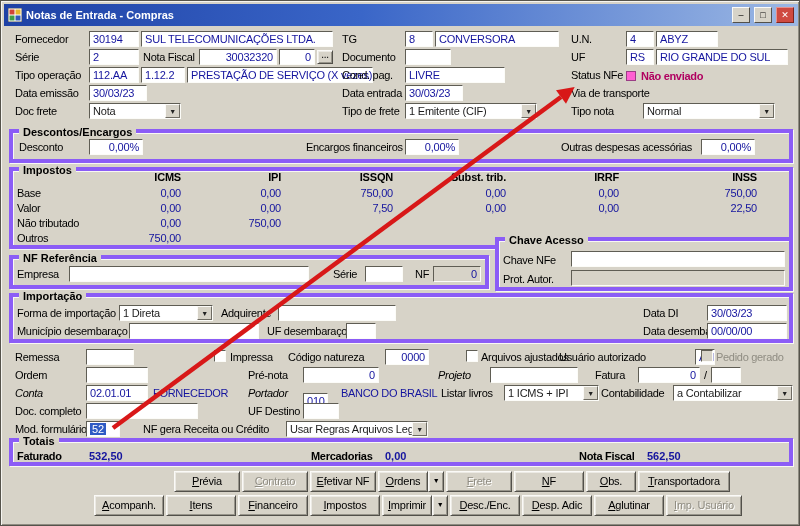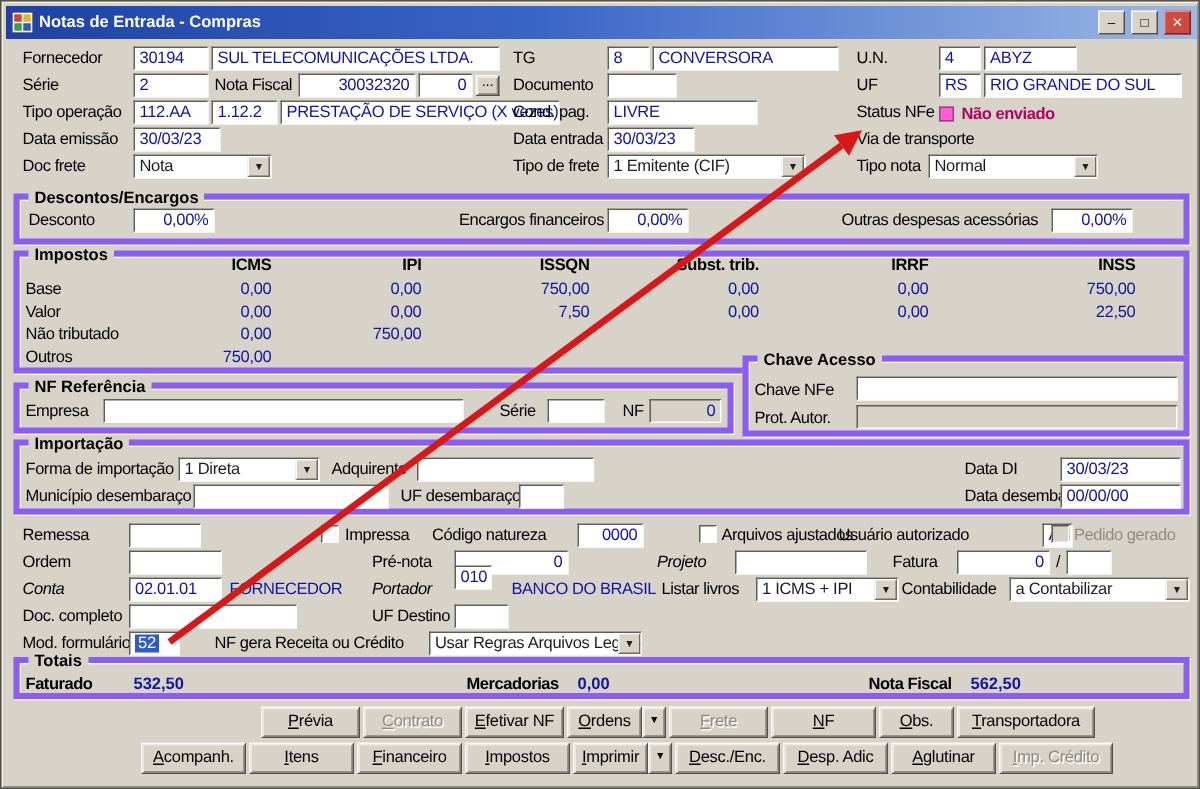--- a/index.html
+++ b/index.html
@@ -120,21 +120,21 @@
   <div class="fld" style="left:88px;top:84px;width:58px">30/03/23</div>
   <div class="lbl" style="left:341px;top:86px">Data entrada</div>
   <div class="fld" style="left:404px;top:84px;width:58px">30/03/23</div>
   <div class="lbl" style="left:570px;top:86px">Via de transporte</div>
 
   <div class="lbl" style="left:14px;top:104px">Doc frete</div>
   <div class="fld dd" style="left:88px;top:102px;width:92px"><span>Nota</span><span class="arrow">▼</span></div>
   <div class="lbl" style="left:341px;top:104px">Tipo de frete</div>
   <div class="fld dd" style="left:404px;top:102px;width:132px"><span>1 Emitente (CIF)</span><span class="arrow">▼</span></div>
   <div class="lbl" style="left:570px;top:104px">Tipo nota</div>
-  <div class="fld dd" style="left:618px;top:102px;width:113px"><span>Normal</span><span class="arrow">▼</span></div>
+  <div class="fld dd" style="left:642px;top:102px;width:132px"><span>Normal</span><span class="arrow">▼</span></div>
 
   <div class="lbl" style="left:18px;top:140px">Desconto</div>
   <div class="fld ra" style="left:88px;top:138px;width:54px">0,00%</div>
   <div class="lbl" style="left:305px;top:140px">Encargos financeiros</div>
   <div class="fld ra" style="left:404px;top:138px;width:54px">0,00%</div>
   <div class="lbl" style="left:560px;top:140px">Outras despesas acessórias</div>
   <div class="fld ra" style="left:700px;top:138px;width:54px">0,00%</div>
 
   <div class="hcell" style="left:90px;top:170px">ICMS</div>
   <div class="hcell" style="left:190px;top:170px">IPI</div>
@@ -221,21 +221,21 @@
   <div class="fld" style="left:489px;top:366px;width:88px"></div>
   <div class="lbl" style="left:594px;top:368px">Fatura</div>
   <div class="fld ra" style="left:637px;top:366px;width:62px">0</div>
   <div class="lbl" style="left:703px;top:368px">/</div>
   <div class="fld" style="left:710px;top:366px;width:30px"></div>
 
   <div class="lbl i" style="left:14px;top:386px">Conta</div>
   <div class="fld" style="left:85px;top:384px;width:62px">02.01.01</div>
   <div class="lbl nav" style="left:152px;top:386px">FORNECEDOR</div>
   <div class="lbl i" style="left:247px;top:386px">Portador</div>
-  <div class="fld" style="left:302px;top:376px;width:25px">010</div>
+  <div class="fld" style="left:302px;top:392px;width:25px">010</div>
   <div class="lbl nav" style="left:340px;top:386px">BANCO DO BRASIL</div>
   <div class="lbl" style="left:440px;top:386px">Listar livros</div>
   <div class="fld dd" style="left:503px;top:384px;width:95px"><span>1 ICMS + IPI</span><span class="arrow">▼</span></div>
   <div class="lbl" style="left:600px;top:386px">Contabilidade</div>
   <div class="fld dd" style="left:672px;top:384px;width:120px"><span>a Contabilizar</span><span class="arrow">▼</span></div>
 
   <div class="lbl" style="left:14px;top:404px">Doc. completo</div>
   <div class="fld" style="left:85px;top:402px;width:112px"></div>
   <div class="lbl" style="left:247px;top:404px">UF Destino</div>
   <div class="fld" style="left:302px;top:402px;width:36px"></div>
@@ -264,20 +264,20 @@
 
   <div class="btn" style="left:93px;top:494px;width:70px">Acompanh.</div>
   <div class="btn" style="left:165px;top:494px;width:70px">Itens</div>
   <div class="btn" style="left:237px;top:494px;width:70px">Financeiro</div>
   <div class="btn" style="left:309px;top:494px;width:70px">Impostos</div>
   <div class="btn" style="left:381px;top:494px;width:50px">Imprimir</div>
   <div class="btn arrowbtn" style="left:431px;top:494px;width:16px">▼</div>
   <div class="btn" style="left:449px;top:494px;width:70px">Desc./Enc.</div>
   <div class="btn" style="left:521px;top:494px;width:70px">Desp. Adic</div>
   <div class="btn" style="left:593px;top:494px;width:70px">Aglutinar</div>
-  <div class="btn disabled" style="left:665px;top:494px;width:76px">Imp. Crédito</div>
+  <div class="btn disabled" style="left:665px;top:494px;width:76px">Imp. Usuário</div>
 
   <svg style="position:absolute;left:0;top:0;width:800px;height:526px;pointer-events:none;z-index:40" viewBox="0 0 800 526">
     <line x1="112" y1="427" x2="560" y2="96" stroke="#d81818" stroke-width="4.5"></line>
     <polygon points="573.7,85.9 565,102.8 555,89.2" fill="#d81818"></polygon>
   </svg>
 
 </div>
 
 </body></html>

